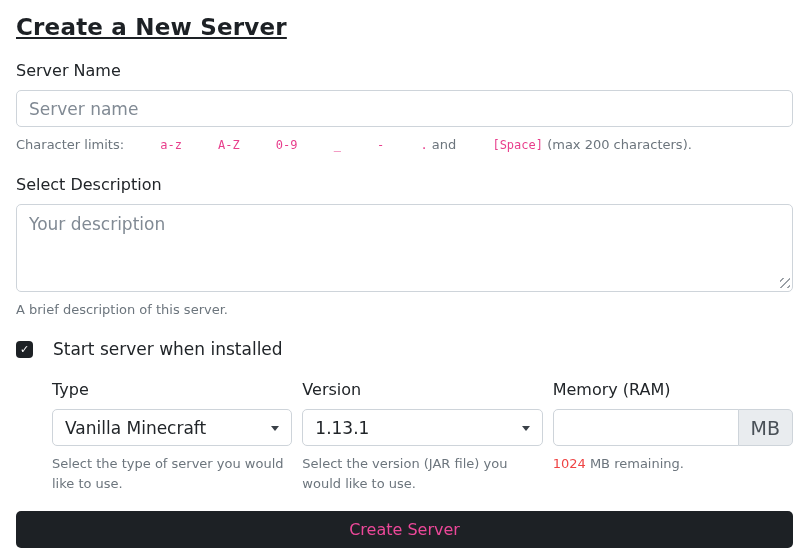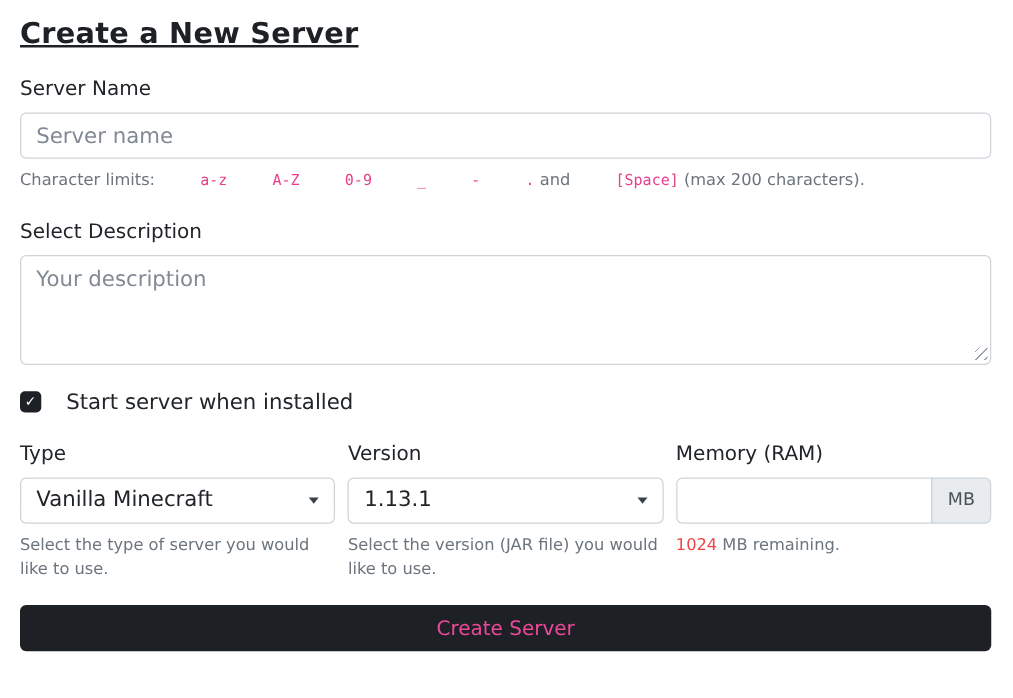--- a/index.html
+++ b/index.html
@@ -86,20 +86,21 @@
     color: #fff; font-size: 11px; font-weight: bold; line-height: 1;
     transform: translateY(-0.5px);
   }
   .cb-label { margin-left: 20px; font-size: 17px; color: #212529; }
 
   .row3 {
     display: grid;
     grid-template-columns: 1fr 1fr 1fr;
     gap: 10px;
     margin-bottom: 18px;
+    margin-left: 36px;
   }
 
   .sel-wrap { position: relative; }
   .sel {
     appearance: none; -webkit-appearance: none;
     padding-right: 48px;
     cursor: pointer;
   }
   .caret {
     position: absolute; right: 13px; top: 50%;
@@ -113,21 +114,21 @@
 
   .input-group { display: flex; width: 100%; }
   .input-group .txt {
     flex: 1 1 auto; min-width: 0;
     border-top-right-radius: 0; border-bottom-right-radius: 0;
   }
   .addon {
     display: flex; align-items: center;
     padding: 0 12px;
     margin-left: -1px;
-    font-size: 14px;
+    font-size: 19px;
     color: #495057;
     background: #e9ecef;
     border: 1px solid #ced4da;
     border-top-right-radius: 5px; border-bottom-right-radius: 5px;
   }
   .green { color: #ef4444; }
 
   .btn-primary {
     display: block;
     width: 100%;
@@ -155,20 +156,21 @@
       <span>Character limits:</span> <code>a-z</code> <code>A-Z</code> <code>0-9</code> <code>_</code> <code>-</code> <code>.</code> <span>and</span> <code>[Space]</code> <span>(max 200 characters).</span>
     </div>
   </div>
 
   <div class="form-group">
     <label class="lbl">Select Description</label>
     <div class="textarea-wrap">
       <textarea placeholder="Your description" style=""></textarea>
       <span class="resize-grip"></span>
     </div>
+    <div class="help">A brief description of this server.</div>
   </div>
 
   <label class="check-row">
     <span class="cb">
         <span class="check">✓</span>
       </span>
     <span class="cb-label">Start server when installed</span>
   </label>
 
   <div class="row3">

